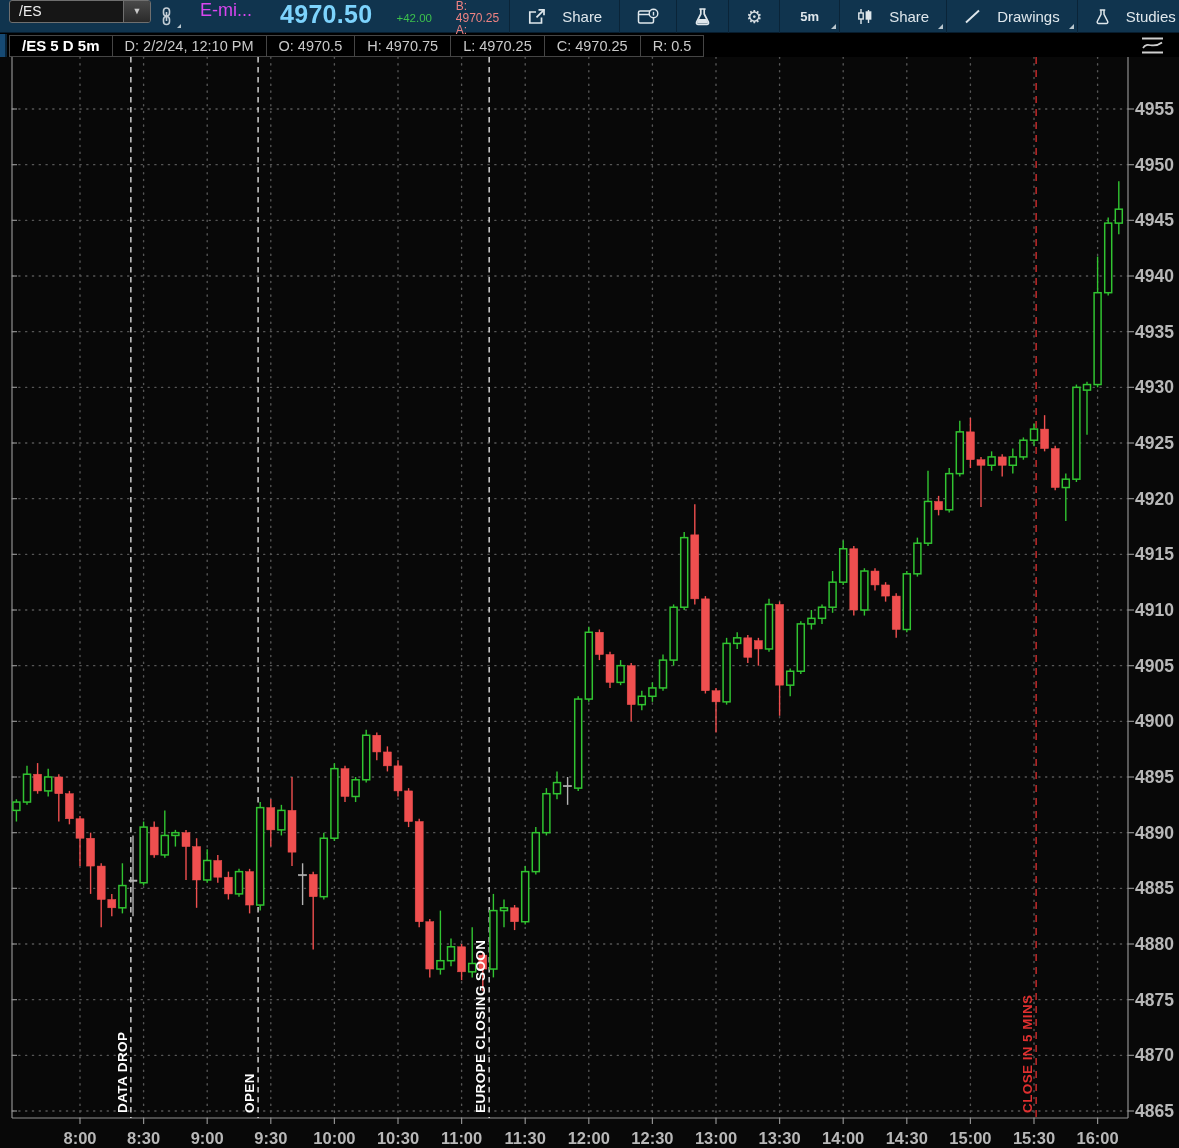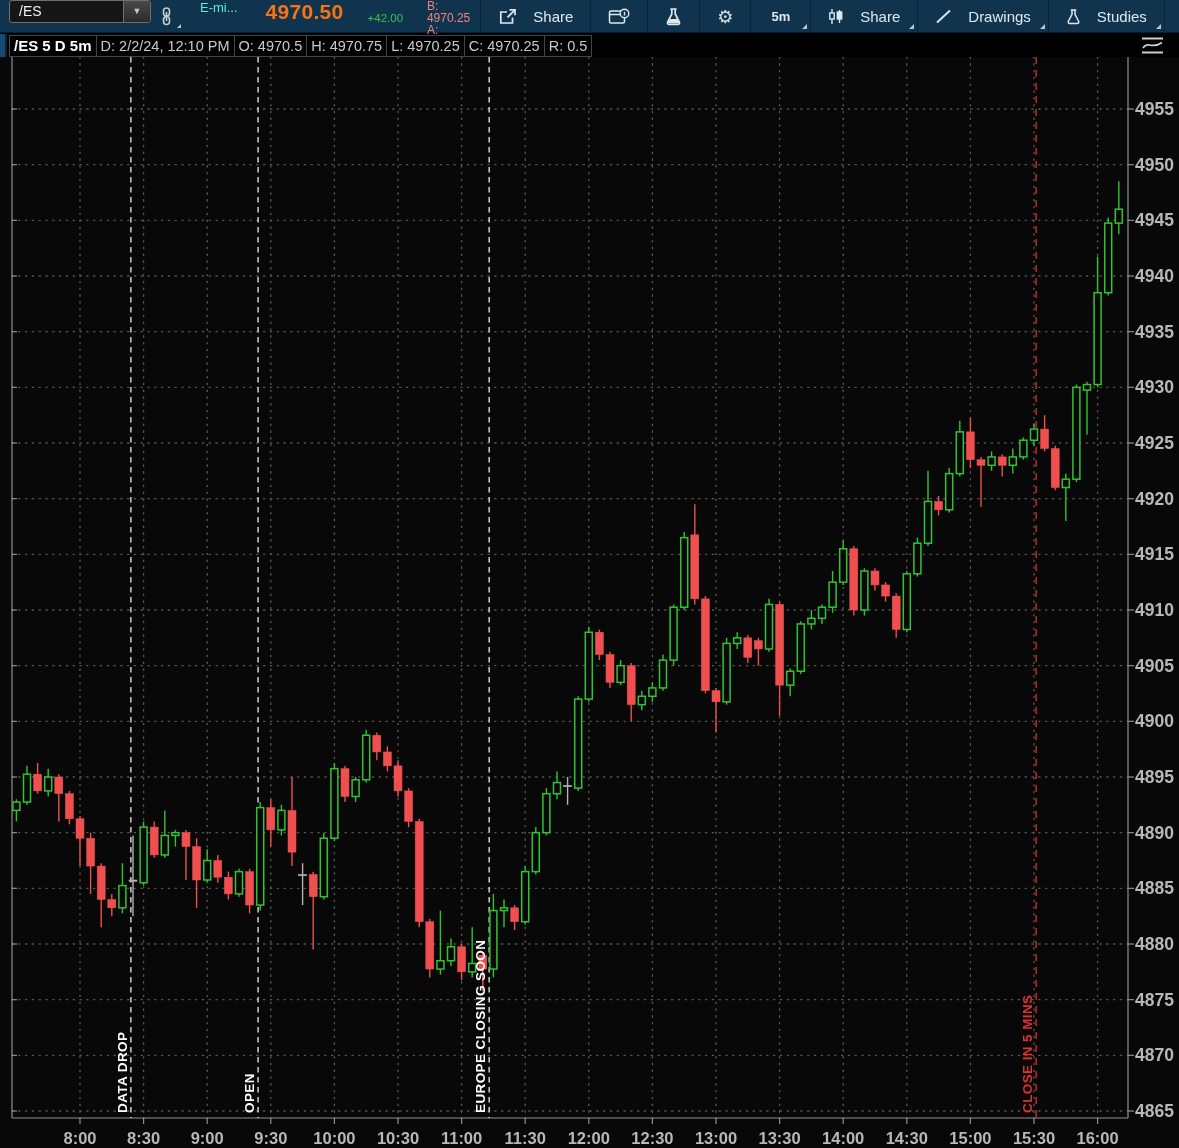--- a/index.html
+++ b/index.html
@@ -20,22 +20,22 @@
     border:1px solid #6f6f6f; border-radius:3px; display:flex; align-items:stretch;
     flex:0 0 auto; cursor:pointer;
   }
   .sym-text { flex:1; color:#f0f0f0; font-size:14px; line-height:21px; padding-left:9px; }
   .sym-dd {
     width:27px; background:linear-gradient(#4a4a4a,#2a2a2a); border-left:1px solid #6f6f6f;
     display:flex; align-items:center; justify-content:center; border-radius:0 2px 2px 0;
   }
   .caret { color:#c9c9c9; font-size:9px; line-height:1; }
   .tb-icon { display:flex; align-items:center; justify-content:center; padding:0 9px; height:33px; cursor:pointer; position:relative; }
-  .instr { color:#5eead4; font-size:13px; padding:0 22px 0 18px; white-space:nowrap; }
-  .last { color:#f97316; font-size:21px; font-weight:bold; padding:0 14px 0 6px; letter-spacing:.3px; }
+  .instr { color:#d946ef; font-size:18px; padding:0 22px 0 18px; white-space:nowrap; }
+  .last { color:#7dd3fc; font-size:25px; font-weight:bold; padding:0 14px 0 6px; letter-spacing:.3px; }
   .stack { display:flex; flex-direction:column; justify-content:center; line-height:12px; padding:0 10px; }
   .stack.chg span { color:#3cc14c; font-size:11.5px;margin-top:12px; }
   .stack.ba span { color:#ef8282; font-size:12px; }
   .tb-btn {
     display:flex; align-items:center; gap:16px; background:none; border:none; color:#dfe7ec;
     font-family:"Liberation Sans",sans-serif; font-size:15px; height:33px; padding:0 17px;
     cursor:pointer; white-space:nowrap; position:relative;
   }
   .tb-btn svg { flex:0 0 auto; }
   .corner {
@@ -48,21 +48,21 @@
   }
   .gear { font-size:18px; color:#d6dde2; line-height:1; }
   .tf { font-size:13px; font-weight:bold; }
   
   .chart-header {
     position:absolute; left:0; top:34px; width:1179px; height:23px; background:#000;
     display:flex; align-items:center; padding-left:9px;
   }
   .hdr-cell {
     border:1px solid #454545; color:#c9c9c9; font-size:14.5px; height:22px; line-height:20px;
-    padding:0 4px; white-space:nowrap; margin-left:-1px; background:#000;
+    padding:0 12px; white-space:nowrap; margin-left:-1px; background:#000;
   }
   .hdr-title { color:#fff; font-weight:bold; font-size:15px; margin-left:0; }
   .hdr-icon { position:absolute; right:13px; top:2px; cursor:pointer; }
   
   .left-strip { position:absolute; left:0; top:34px; width:5px; height:1114px; background:#164a74; }
   .left-strip2 { position:absolute; left:5px; top:34px; width:2px; height:1114px; background:#0a2438; }
   #chart-area { position:absolute; left:0; top:57px; width:1179px; height:1091px; background:#080808; cursor:crosshair; }
 </style>
 </head>
 <body>

